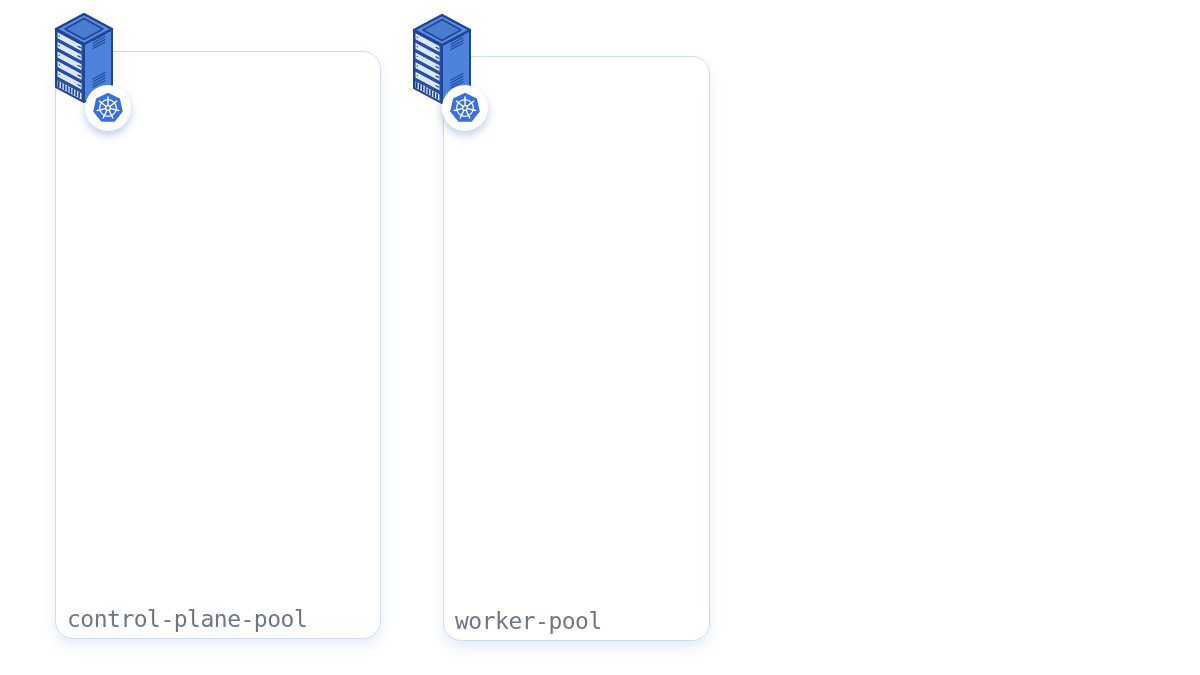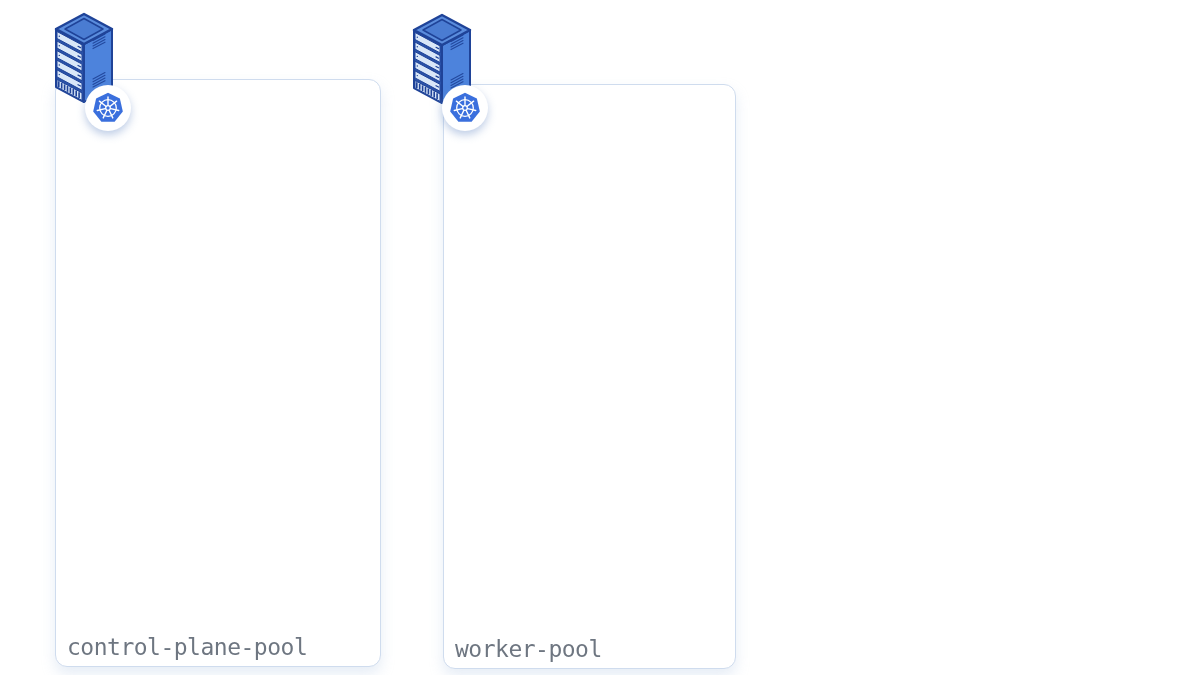--- a/index.html
+++ b/index.html
@@ -12,27 +12,26 @@
     position: relative;
     width: 1200px;
     height: 675px;
     background: var(--page-bg, #ffffff);
     overflow: hidden;
   }
   .pool-card {
     position: absolute;
     background: var(--card-bg, #ffffff);
     border: 1.5px solid var(--card-border, #cfdcee);
-    border-radius: 12px;
+    border-radius: 18px;
     box-shadow: 0 7px 14px rgba(167, 190, 222, 0.28);
     box-sizing: border-box;
-    margin-top: 28px;
   }
   .pool-card.left  { left: 55px;  top: 51px; width: 326px; height: 588px; }
-  .pool-card.right { left: 443px; top: 56px; width: 293px; height: 585px; padding-left: 24px; }
+  .pool-card.right { left: 443px; top: 56px; width: 267px; height: 585px; padding-left: 24px; }
   .pool-label {
     position: absolute;
     left: 11px;
     bottom: 6px;
     font-family: "DejaVu Sans Mono", "Liberation Mono", monospace;
     font-size: 23px;
     letter-spacing: -0.5px;
     color: var(--label-text, #6e7681);
     white-space: nowrap;
   }

